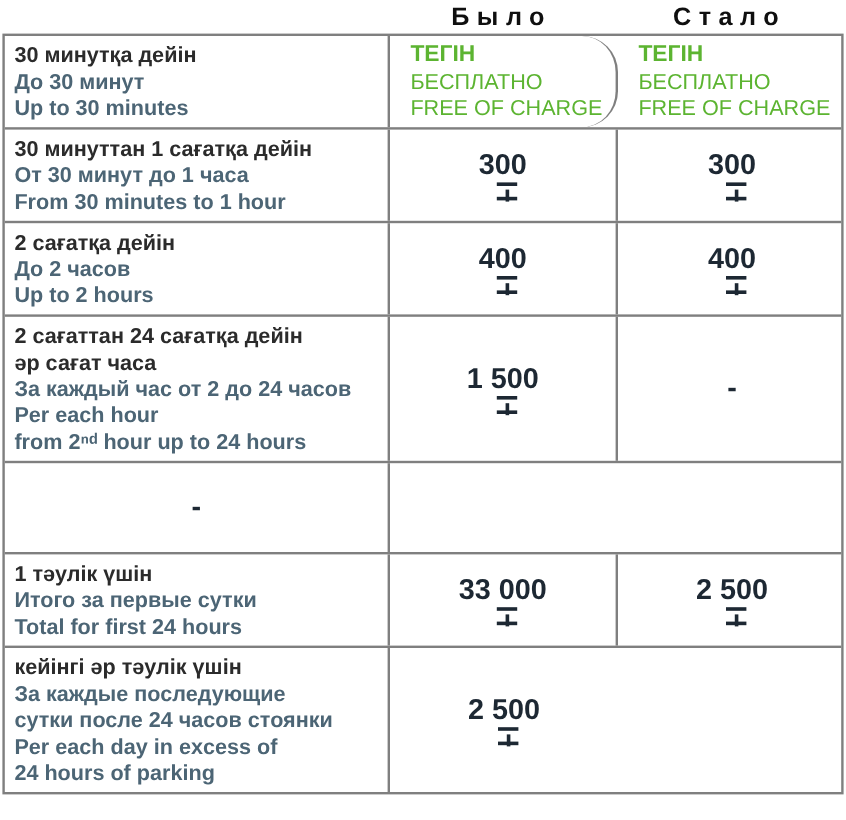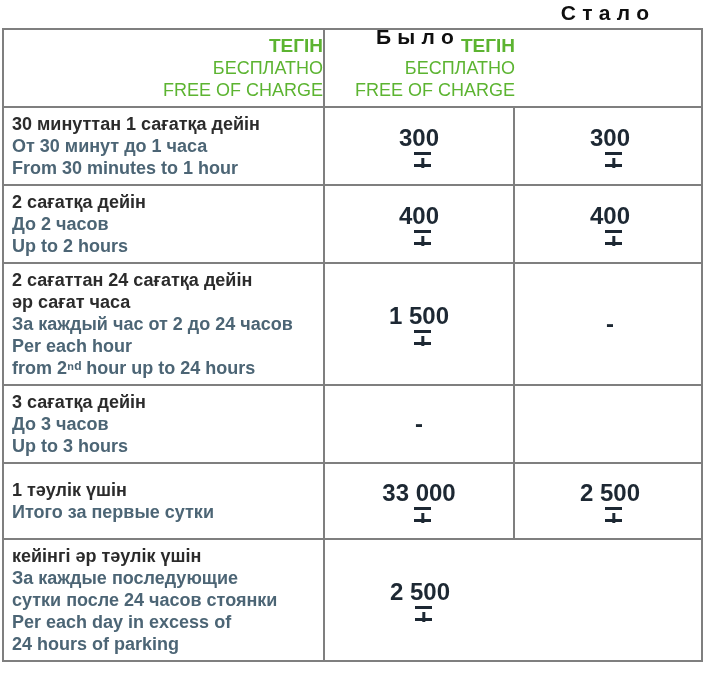--- a/index.html
+++ b/index.html
@@ -73,24 +73,25 @@
     align-items: center;
     justify-content: center;
     font-weight: bold;
     font-size: 24px;
     color: var(--price);
   }
   .price-cell.mid { border-right: 2px solid var(--border); }
 
   .price-cell.free-cell {
     flex-direction: column;
-    align-items: flex-end;
+    align-items: flex-start;
     justify-content: center;
-    padding: 5px 0;
+    padding: 5px 17px;
     color: var(--green);
+    border-radius: 30px;
   }
   .free-line {
     font-weight: normal;
     font-size: 18px;
     line-height: 22px;
     white-space: nowrap;
   }
   .free-line.free-main { font-weight: bold; font-size: 19px; }
 
   .amount { white-space: nowrap; }
@@ -121,25 +122,30 @@
     width: 0.14em;
     background: currentColor;
   }
   .dash { font-size: 24px; font-weight: bold; }
 </style>
 </head>
 <body>
 
 <div class="page">
   <div class="header-row">
+    <span class="col-header was">Было</span>
     <span class="col-header became">Стало</span>
-    <span class="col-header was">Было</span>
   </div>
   <div class="table">
   <div class="row">
+    <div class="cell desc-cell">
+          <div class="desc-line kk">30 минутқа дейін</div>
+          <div class="desc-line alt">До 30 минут</div>
+          <div class="desc-line alt">Up to 30 minutes</div>
+        </div>
     <div class="cell price-cell mid free-cell">
           <div class="free-line free-main">ТЕГІН</div>
           <div class="free-line">БЕСПЛАТНО</div>
           <div class="free-line">FREE OF CHARGE</div>
         </div>
     <div class="cell price-cell free-cell">
           <div class="free-line free-main">ТЕГІН</div>
           <div class="free-line">БЕСПЛАТНО</div>
           <div class="free-line">FREE OF CHARGE</div>
         </div>
@@ -188,34 +194,30 @@
     <div class="cell price-cell mid">
           <span class="amount">1 500</span>
           <span class="tenge"></span>
         </div>
     <div class="cell price-cell">
           <span class="dash">-</span>
         </div>
   </div>
 
   <div class="row">
-    <div class="cell desc-cell">
-          <div class="desc-line kk">3 сағатқа дейін</div>
-          <div class="desc-line alt">До 3 часов</div>
-          <div class="desc-line alt">Up to 3 hours</div>
-        </div>
     <div class="cell price-cell mid">
           <span class="dash">-</span>
         </div>
   </div>
 
   <div class="row">
     <div class="cell desc-cell">
           <div class="desc-line kk">1 тәулік үшін</div>
           <div class="desc-line alt">Итого за первые сутки</div>
+          <div class="desc-line alt">Total for first 24 hours</div>
         </div>
     <div class="cell price-cell mid">
           <span class="amount">33 000</span>
           <span class="tenge"></span>
         </div>
     <div class="cell price-cell">
           <span class="amount">2 500</span>
           <span class="tenge"></span>
         </div>
   </div>

